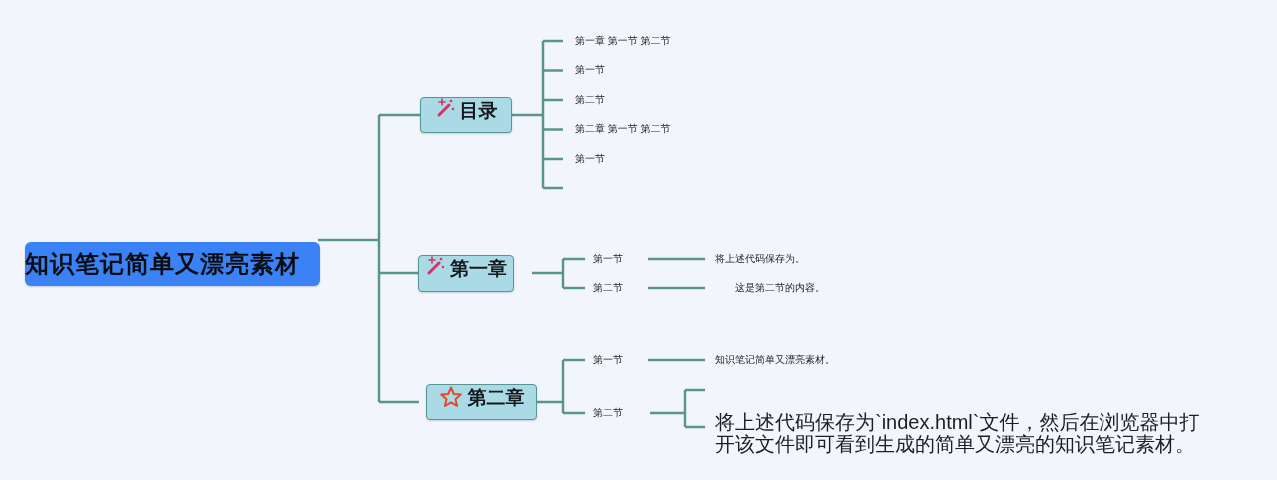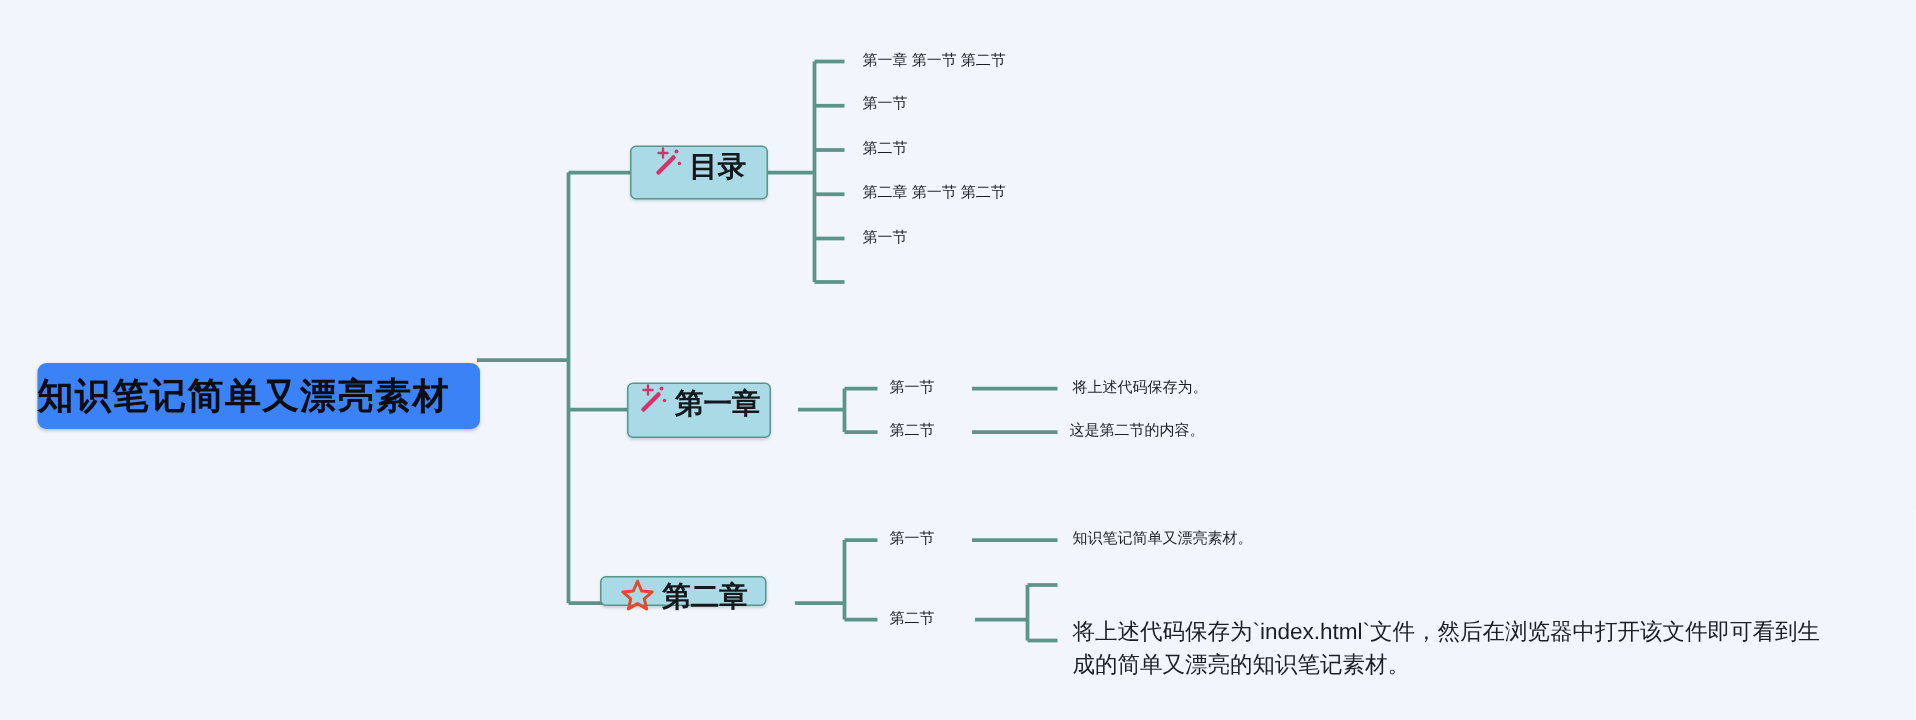--- a/index.html
+++ b/index.html
@@ -22,28 +22,28 @@
   }
   .branch-node{
     background:#a9dae5;border:1.5px solid #57958e;border-radius:4px;
     display:flex;align-items:flex-start;justify-content:center;gap:5px;
     box-shadow:0 1px 2px rgba(60,100,110,.25);
   }
   .branch-node .label{font-size:19px;font-weight:600;color:#15181c;white-space:nowrap;}
   .branch-node .icon{display:flex;align-items:center;}
   .bn-toc{left:420px;top:97px;width:92px;height:36px;}
   .bn-ch1{left:418px;top:255px;width:96px;height:37px;}
-  .bn-ch2{left:400px;top:384px;width:111px;height:20px;}
+  .bn-ch2{left:426px;top:384px;width:111px;height:36px;}
   .leaf{
     position:absolute;height:22px;line-height:22px;
     font-size:10px;color:#1b1e23;white-space:nowrap;
   }
   .para{
     position:absolute;left:715px;top:411px;width:500px;
-    font-size:15px;line-height:22px;color:#1b1e23;white-space:normal;
+    font-size:20px;line-height:22px;color:#1b1e23;white-space:normal;
   }
 </style>
 </head>
 <body>
 
 <div class="canvas">
 
   <svg class="connectors" width="1277" height="480">
     <g stroke="#5b948b" stroke-width="2.5" fill="none">
 
@@ -121,20 +121,20 @@
   <div class="leaf" style="left:575px;top:30px">第一章 第一节 第二节</div>
   <div class="leaf" style="left:575px;top:59px">第一节</div>
   <div class="leaf" style="left:575px;top:89px">第二节</div>
   <div class="leaf" style="left:575px;top:118px">第二章 第一节 第二节</div>
   <div class="leaf" style="left:575px;top:148px">第一节</div>
   <div class="leaf" style="left:575px;top:177px"></div>
 
   <div class="leaf" style="left:593px;top:248px">第一节</div>
   <div class="leaf" style="left:593px;top:277px">第二节</div>
   <div class="leaf" style="left:715px;top:248px">将上述代码保存为。</div>
-  <div class="leaf" style="left:713px;top:277px">这是第二节的内容。</div>
+  <div class="leaf" style="left:735px;top:277px">这是第二节的内容。</div>
 
   <div class="leaf" style="left:593px;top:349px">第一节</div>
   <div class="leaf" style="left:593px;top:402px">第二节</div>
   <div class="leaf" style="left:715px;top:349px">知识笔记简单又漂亮素材。</div>
   <div class="para">将上述代码保存为`index.html`文件，然后在浏览器中打开该文件即可看到生成的简单又漂亮的知识笔记素材。</div>
 
 </div>
 
 </body></html>

